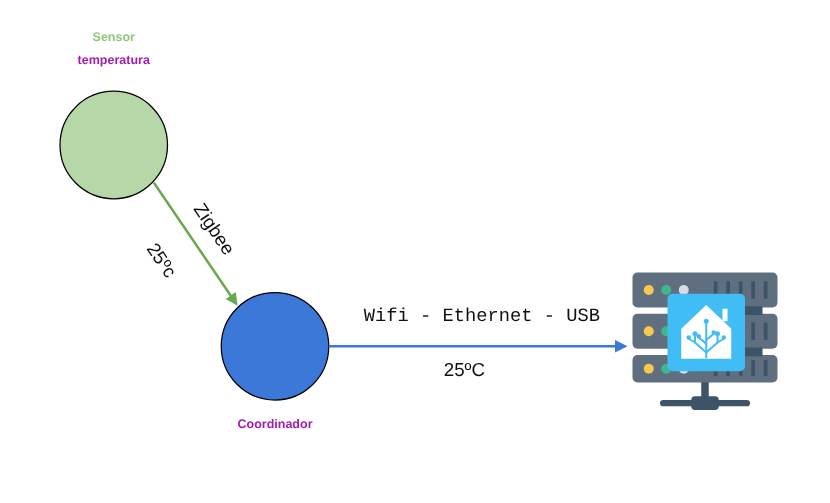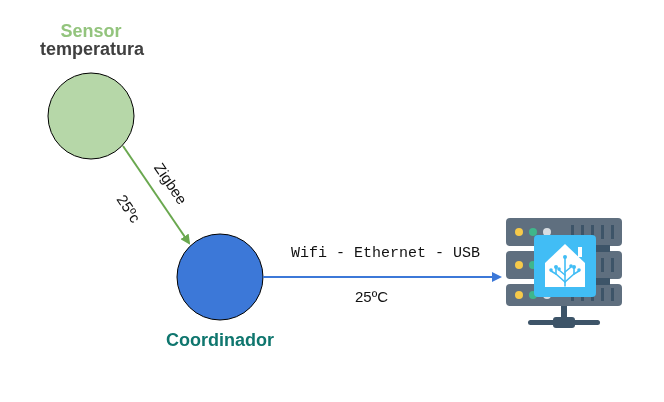--- a/index.html
+++ b/index.html
@@ -1,18 +1,18 @@
 <!DOCTYPE html>
 <html><head>
 <meta charset="utf-8">
 <style>
   html, body { margin: 0; padding: 0; background: #ffffff; }
   body { width: 664px; height: 402px; position: relative; overflow: hidden; font-family: "Liberation Sans", sans-serif; }
   .abs { position: absolute; }
-  .node-label { font-weight: bold; font-size: 18px; text-align: center; line-height: 18px; }
+  .node-label { font-weight: bold; font-size: 10px; text-align: center; line-height: 18px; }
   .sensor-label { left: 40px; top: 22px; width: 102px; }
   .coord-label { left: 160px; top: 331px; width: 120px; }
   .edge-label { font-size: 15px; color: #111; white-space: nowrap; }
   .zig-label { left: 148px; top: 175px; transform: rotate(56deg); transform-origin: center; }
   .temp1-label { left: 114px; top: 200px; transform: rotate(56deg); transform-origin: center; }
   .wifi-label { left: 291px; top: 245px; font-family: Liberation Mono, monospace; }
   .temp2-label { left: 355px; top: 288px; }
   svg.diagram { position: absolute; left: 0; top: 0; }
 </style>
 </head>
@@ -94,22 +94,22 @@
       <circle cx="559" cy="269" r="1.8"></circle>
       <circle cx="571" cy="266" r="1.8"></circle>
       <circle cx="551" cy="270" r="1.8"></circle>
       <circle cx="579" cy="270" r="1.8"></circle>
     </g>
   </g>
 </svg>
 
 <div class="abs node-label sensor-label">
   <div style="color:#93c47d">Sensor</div>
-  <div style="color:#404040">temperatura</div>
+  <div style="color:#a21caf">temperatura</div>
 </div>
 
-<div class="abs node-label coord-label" style="color:#0f766e">Coordinador</div>
+<div class="abs node-label coord-label" style="color:#a21caf">Coordinador</div>
 
 <div class="abs edge-label zig-label">Zigbee</div>
 <div class="abs edge-label temp1-label">25ºc</div>
 
 <div class="abs edge-label wifi-label">Wifi - Ethernet - USB</div>
 <div class="abs edge-label temp2-label">25ºC</div>
 
 </body></html>

